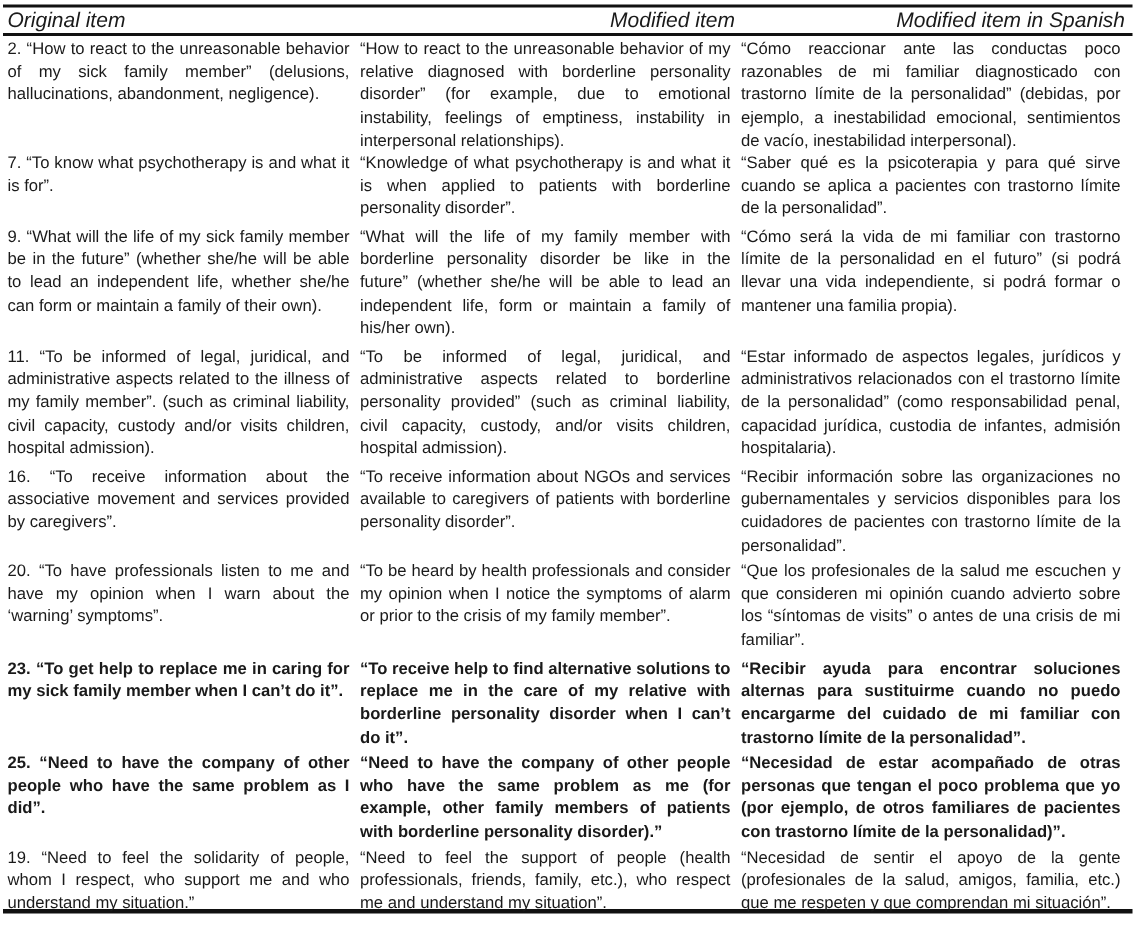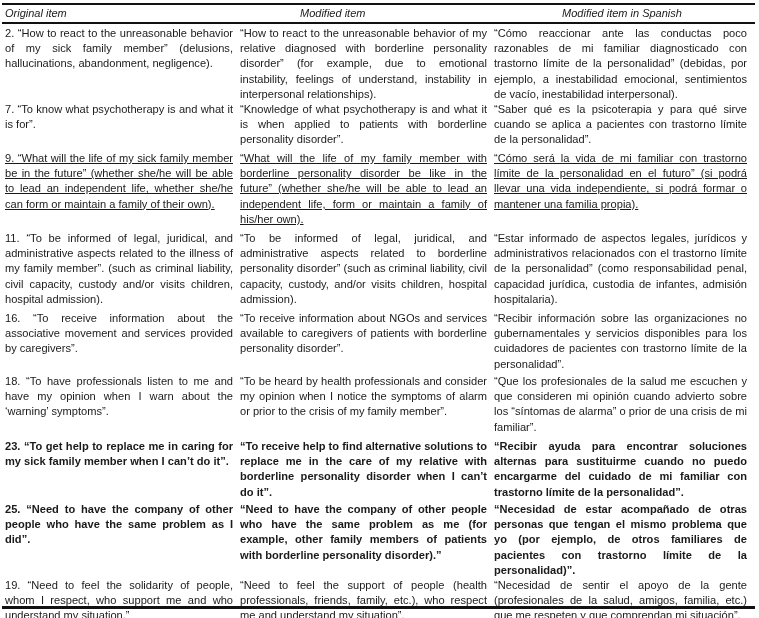--- a/index.html
+++ b/index.html
@@ -14,32 +14,32 @@
   table.items {
     position: absolute; left: 4px; top: 5px; width: 750px;
     border-collapse: collapse; table-layout: fixed;
     font-size: 11.1px; line-height: 15.2px;
   }
   col.c1 { width: 236px; }
   col.c2 { width: 254px; }
   col.c3 { width: 260px; }
   thead th {
     font-weight: normal; font-style: italic; height: 17px; padding: 0 4px 0 0;
-    vertical-align: middle; font-size: 11px;
+    vertical-align: middle; font-size: 14px;
   }
   thead th.h1 { text-align: left; padding-left: 1px; }
-  thead th.h2 { text-align: left; padding-left: 60px; font-style: italic; }
-  thead th.h3 { text-align: center; }
+  thead th.h2 { text-align: right; padding-left: 60px; font-style: italic; }
+  thead th.h3 { text-align: right; }
   tbody td {
     vertical-align: top; text-align: justify; padding: 0 7px 0 0;
   }
   tbody td.cell-a { padding-left: 1px; }
   tbody tr.r0 td { padding-top: 4px; height: 76px; }
   tbody tr.r1 td { height: 49px; }
-  tbody tr.r2 td { height: 80px; text-decoration: underline; }
+  tbody tr.r2 td { height: 80px; }
   tbody tr.r3 td { height: 80px; }
   tbody tr.r4 td { height: 63px; }
   tbody tr.r5 td { height: 65px; }
   tbody tr.r6 td { height: 63px; font-weight: bold; }
   tbody tr.r7 td { height: 63px; font-weight: bold; }
   tbody tr.r8 td { height: 48px; }
 </style>
 </head>
 <body>
 
@@ -56,57 +56,57 @@
   <thead>
     <tr>
       <th class="h1">Original item</th>
       <th class="h2">Modified item</th>
       <th class="h3">Modified item in Spanish</th>
     </tr>
   </thead>
   <tbody>
     <tr class="r0">
       <td class="cell-a">2.  “How to react to the unreasonable behavior of my sick family member” (delusions, hallucinations, abandonment, negligence).</td>
-      <td>“How to react to the unreasonable behavior of my relative diagnosed with borderline personality disorder” (for example, due to emotional instability, feelings of understand, instability in interpersonal relationships).</td>
+      <td>“How to react to the unreasonable behavior of my relative diagnosed with borderline personality disorder” (for example, due to emotional instability, feelings of emptiness, instability in interpersonal relationships).</td>
       <td>“Cómo reaccionar ante las conductas poco razonables de mi familiar diagnosticado con trastorno límite de la personalidad” (debidas, por ejemplo, a inestabilidad emocional, sentimientos de vacío, inestabilidad interpersonal).</td>
     </tr>
     <tr class="r1">
       <td class="cell-a">7.  “To know what psychotherapy is and what it is for”.</td>
       <td>“Knowledge of what psychotherapy is and what it is when applied to patients with borderline personality disorder”.</td>
       <td>“Saber qué es la psicoterapia y para qué sirve cuando se aplica a pacientes con trastorno límite de la personalidad”.</td>
     </tr>
     <tr class="r2">
       <td class="cell-a">9.  “What will the life of my sick family member be in the future” (whether she/he will be able to lead an independent life, whether she/he can form or maintain a family of their own).</td>
       <td>“What will the life of my family member with borderline personality disorder be like in the future” (whether she/he will be able to lead an independent life, form or maintain a family of his/her own).</td>
       <td>“Cómo será la vida de mi familiar con trastorno límite de la personalidad en el futuro” (si podrá llevar una vida independiente, si podrá formar o mantener una familia propia).</td>
     </tr>
     <tr class="r3">
       <td class="cell-a">11. “To be informed of legal, juridical, and administrative aspects related to the illness of my family member”. (such as criminal liability, civil capacity, custody and/or visits children, hospital admission).</td>
-      <td>“To be informed of legal, juridical, and administrative aspects related to borderline personality disorder” (such as criminal liability, civil capacity, custody, and/or visits children, hospital admission).</td>
+      <td>“To be informed of legal, juridical, and administrative aspects related to borderline personality provided” (such as criminal liability, civil capacity, custody, and/or visits children, hospital admission).</td>
       <td>“Estar informado de aspectos legales, jurídicos y administrativos relacionados con el trastorno límite de la personalidad” (como responsabilidad penal, capacidad jurídica, custodia de infantes, admisión hospitalaria).</td>
     </tr>
     <tr class="r4">
       <td class="cell-a">16. “To receive information about the associative movement and services provided by caregivers”.</td>
       <td>“To receive information about NGOs and services available to caregivers of patients with borderline personality disorder”.</td>
       <td>“Recibir información sobre las organizaciones no gubernamentales y servicios disponibles para los cuidadores de pacientes con trastorno límite de la personalidad”.</td>
     </tr>
     <tr class="r5">
-      <td class="cell-a">18. “To have professionals listen to me and have my opinion when I warn about the ‘warning’ symptoms”.</td>
+      <td class="cell-a">20. “To have professionals listen to me and have my opinion when I warn about the ‘warning’ symptoms”.</td>
       <td>“To be heard by health professionals and consider my opinion when I notice the symptoms of alarm or prior to the crisis of my family member”.</td>
-      <td>“Que los profesionales de la salud me escuchen y que consideren mi opinión cuando advierto sobre los “síntomas de alarma” o prior de una crisis de mi familiar”.</td>
+      <td>“Que los profesionales de la salud me escuchen y que consideren mi opinión cuando advierto sobre los “síntomas de visits” o antes de una crisis de mi familiar”.</td>
     </tr>
     <tr class="r6">
       <td class="cell-a">23. “To get help to replace me in caring for my sick family member when I can’t do it”.</td>
       <td>“To receive help to find alternative solutions to replace me in the care of my relative with borderline personality disorder when I can’t do it”.</td>
       <td>“Recibir ayuda para encontrar soluciones alternas para sustituirme cuando no puedo encargarme del cuidado de mi familiar con trastorno límite de la personalidad”.</td>
     </tr>
     <tr class="r7">
       <td class="cell-a">25. “Need to have the company of other people who have the same problem as I did”.</td>
       <td>“Need to have the company of other people who have the same problem as me (for example, other family members of patients with borderline personality disorder).”</td>
-      <td>“Necesidad de estar acompañado de otras personas que tengan el mismo problema que yo (por ejemplo, de otros familiares de pacientes con trastorno límite de la personalidad)”.</td>
+      <td>“Necesidad de estar acompañado de otras personas que tengan el poco problema que yo (por ejemplo, de otros familiares de pacientes con trastorno límite de la personalidad)”.</td>
     </tr>
     <tr class="r8">
       <td class="cell-a">19. “Need to feel the solidarity of people, whom I respect, who support me and who understand my situation.”</td>
       <td>“Need to feel the support of people (health professionals, friends, family, etc.), who respect me and understand my situation”.</td>
       <td>“Necesidad de sentir el apoyo de la gente (profesionales de la salud, amigos, familia, etc.) que me respeten y que comprendan mi situación”.</td>
     </tr>
   </tbody>
 </table>
 
 </body></html>

